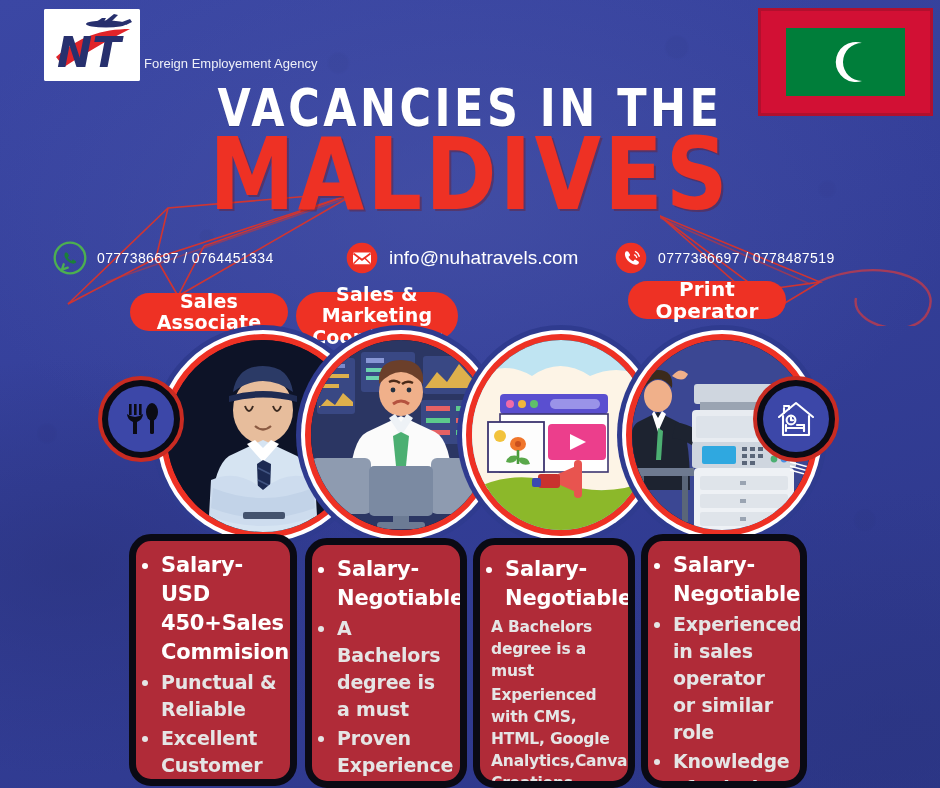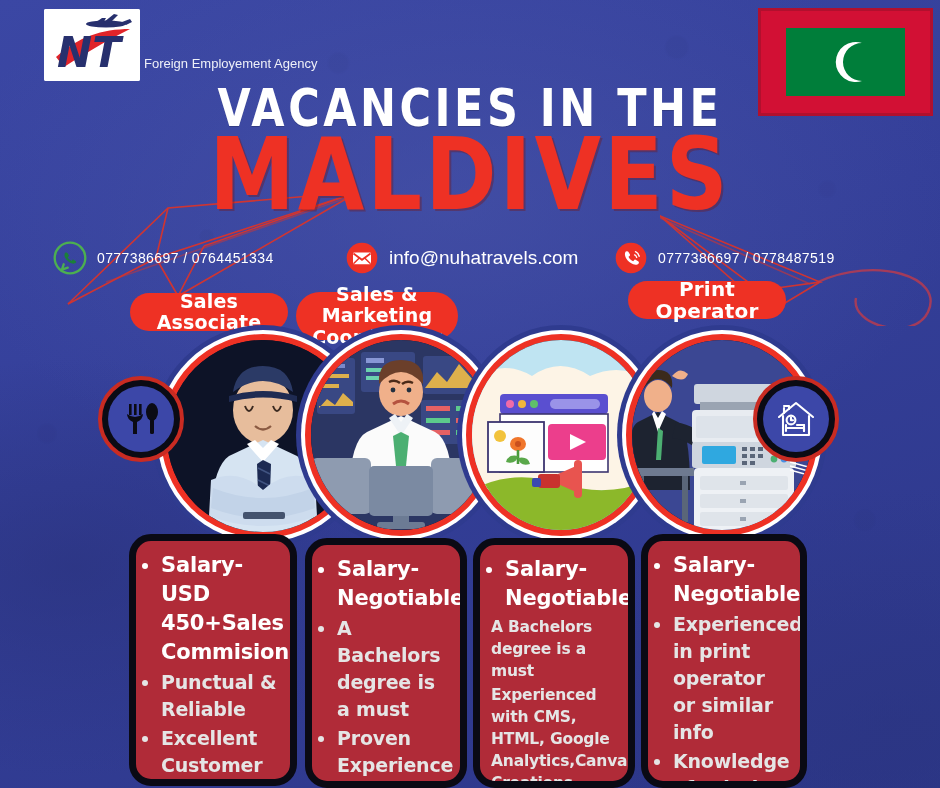--- a/index.html
+++ b/index.html
@@ -502,17 +502,17 @@
     </ul>
     <ul class="plainlist" style="padding-left:3px; margin-top:3px;">
       <li class="req small">A Bachelors degree is a must</li>
       <li class="req small">Experienced with CMS, HTML, Google Analytics,Canva,Website Creations</li>
     </ul>
   </div>
 
   <div class="card" style="left:641px; top:534px; width:166px; height:254px;">
     <ul>
       <li class="salary">Salary- Negotiable</li>
-      <li class="req">Experienced in print operator or similar info</li>
+      <li class="req">Experienced in sales operator or similar role</li>
       <li class="req">Knowledge of Printing Process and the Machines</li>
     </ul>
   </div>
 </div>
 
 </body></html>

